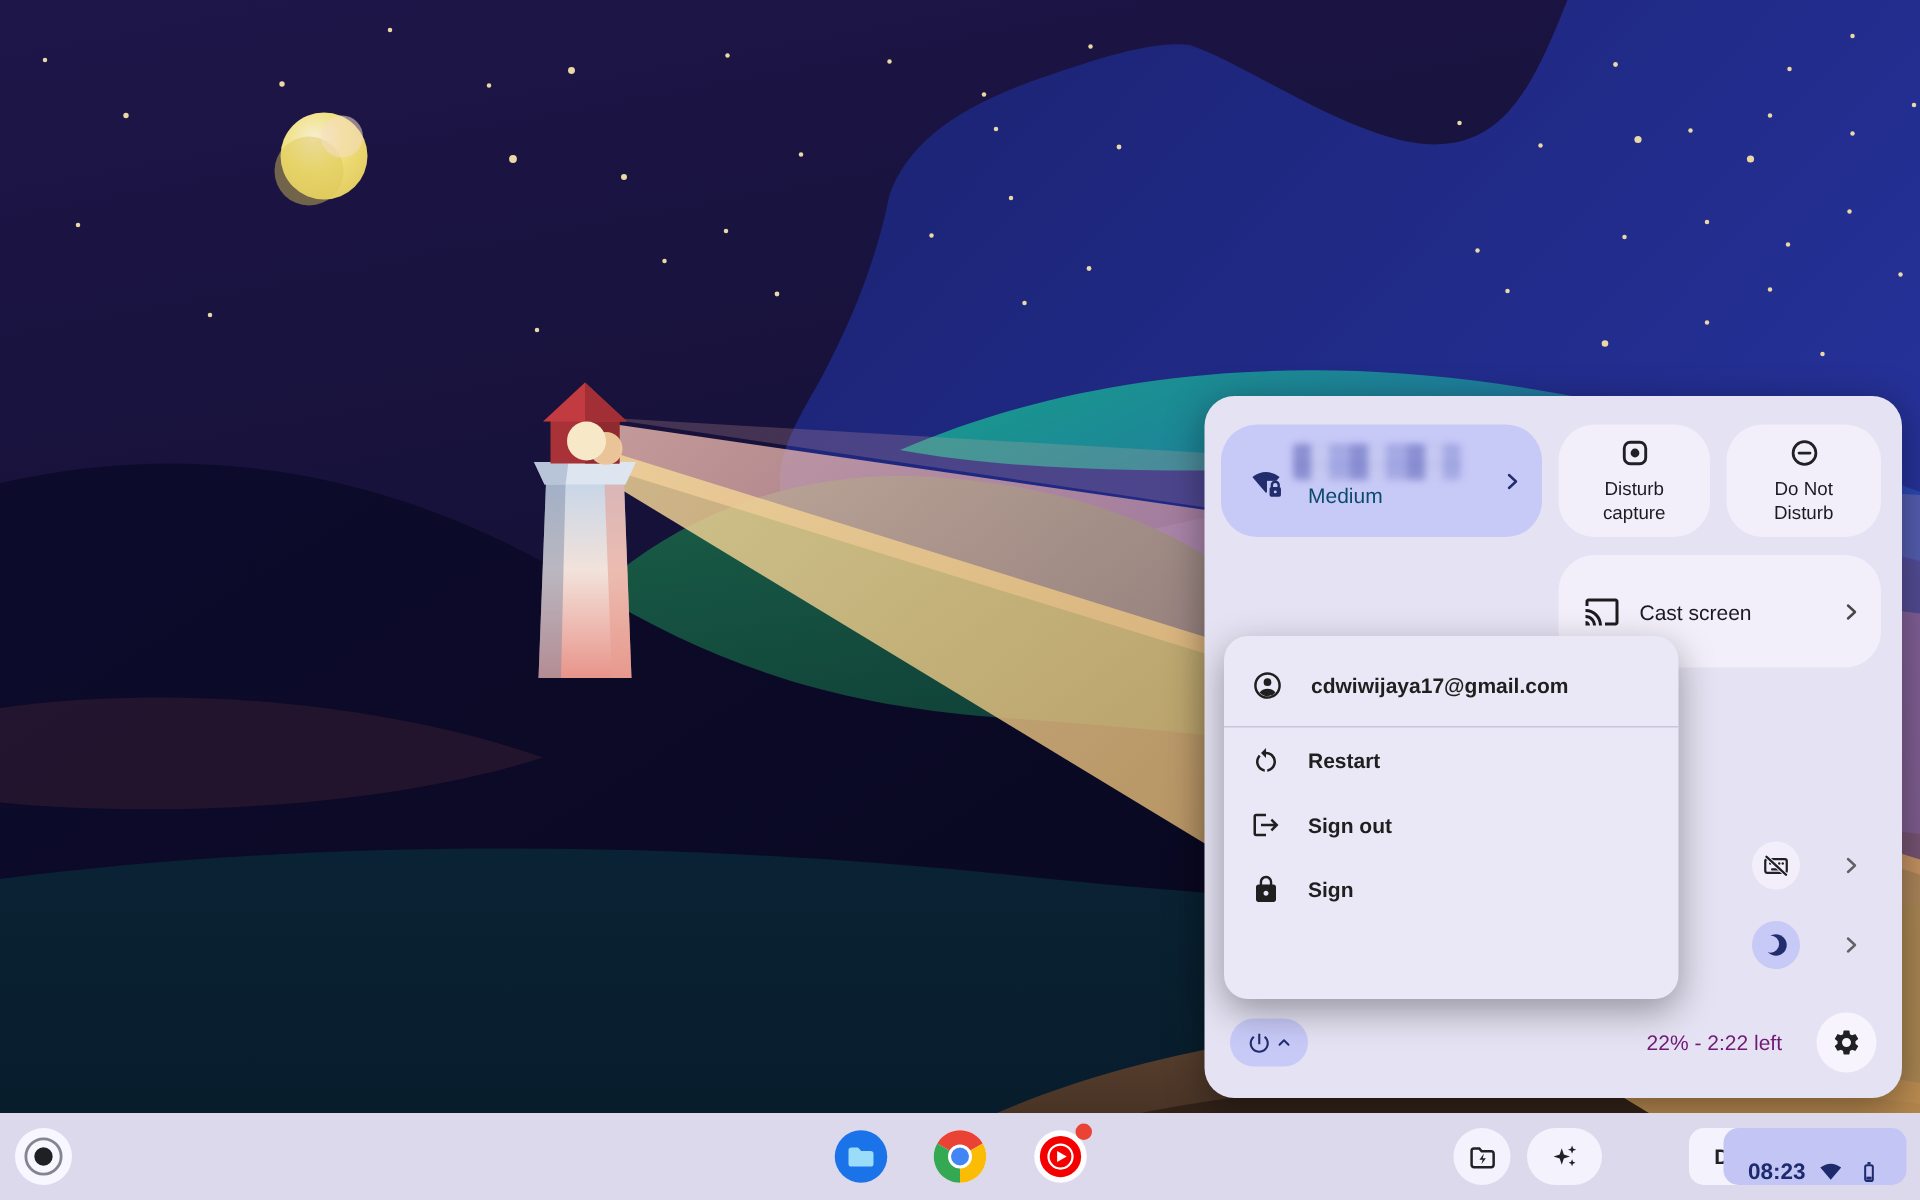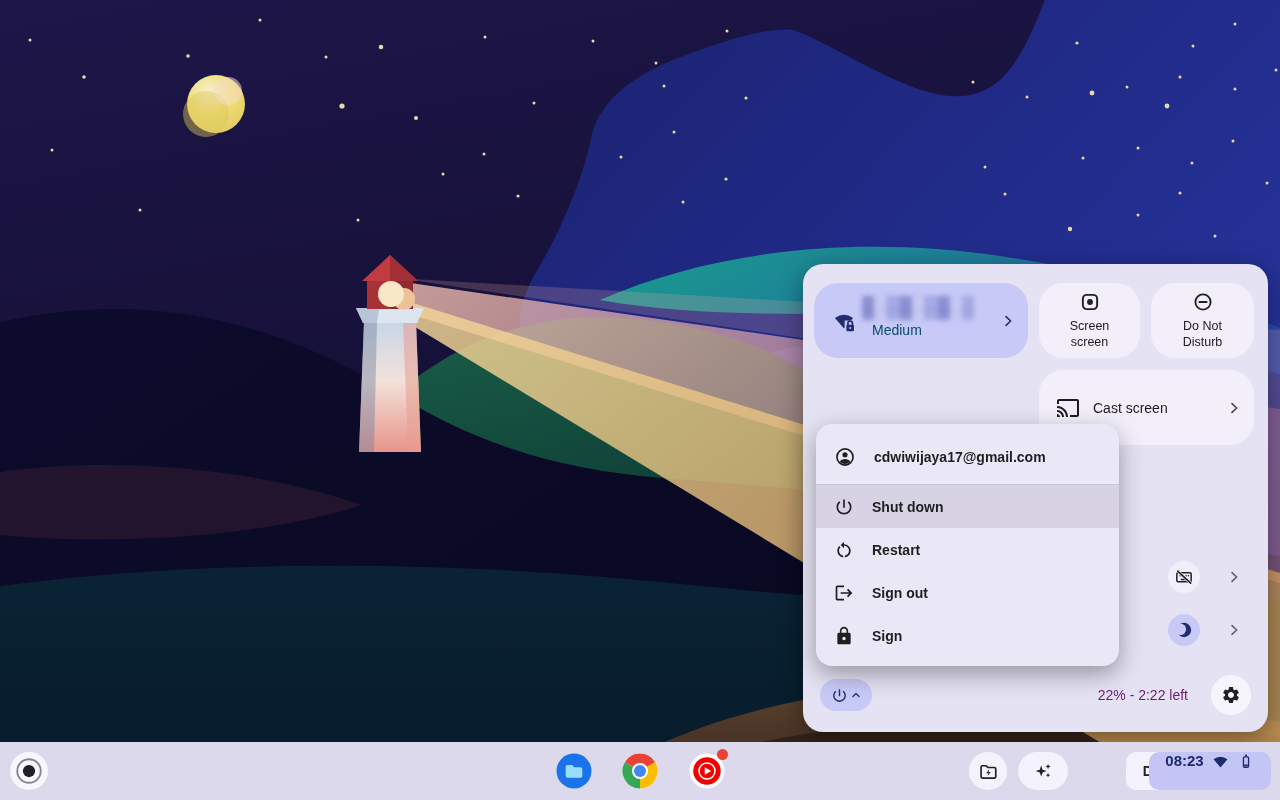--- a/index.html
+++ b/index.html
@@ -58,21 +58,21 @@
   .shelf{position:absolute;left:0;bottom:0;width:1280px;height:58px;background:#dcd9ed;z-index:40;}
   .launcher{position:absolute;left:10px;top:10px;width:38px;height:38px;border-radius:50%;
             background:#f8f6ff;display:flex;align-items:center;justify-content:center;}
   .app-ic{position:absolute;top:9px;width:40px;height:40px;}
   .badge-dot{position:absolute;right:-1px;top:-2px;width:11px;height:11px;border-radius:50%;background:#ea4335;}
   .tray-circle{position:absolute;top:10px;width:38px;height:38px;border-radius:50%;background:#f4f2fc;
                display:flex;align-items:center;justify-content:center;}
   .date-pill{position:absolute;left:1126px;top:10px;width:71px;height:38px;border-radius:10px;background:#f4f2fc;
              display:flex;align-items:center;justify-content:center;font-size:14px;font-weight:bold;color:#202124;}
   .status-pill{position:absolute;left:1149px;top:10px;width:122px;height:38px;border-radius:10px;background:#c3c6f5;
-               display:flex;align-items:flex-start;justify-content:center;gap:7px;color:#1e2a6e;}
+               display:flex;align-items:flex-end;justify-content:center;gap:7px;color:#1e2a6e;}
   .status-pill .time{font-size:15px;font-weight:bold;}
 </style>
 </head>
 <body>
 
 <div class="screen">
 
   <svg class="wallpaper" width="1280" height="800" viewBox="0 0 1280 800">
     <defs>
       <linearGradient id="gSky" x1="0" y1="0" x2="0.3" y2="1">
@@ -247,21 +247,21 @@
       </span>
     </div>
 
     <div class="tile tile-sc center-tile">
       <span>
         <svg width="22" height="22" viewBox="0 0 24 24">
           <rect x="4.2" y="4.2" width="15.6" height="15.6" rx="4.4" fill="none" stroke="#202124" stroke-width="2.1"></rect>
           <circle cx="12" cy="12" r="3.2" fill="#202124"></circle>
         </svg>
       </span>
-      <span class="cap">Screen screen</span>
+      <span class="cap">Disturb capture</span>
     </div>
 
     <div class="tile tile-dnd center-tile">
       <span>
         <svg width="22" height="22" viewBox="0 0 24 24">
           <circle cx="12" cy="12" r="8.3" fill="none" stroke="#202124" stroke-width="2"></circle>
           <line x1="8" y1="12" x2="16" y2="12" stroke="#202124" stroke-width="2" stroke-linecap="round"></line>
         </svg>
       </span>
       <span class="cap">Do Not Disturb</span>
@@ -343,28 +343,20 @@
       <span>
         <svg width="22" height="22" viewBox="0 0 24 24">
           <circle cx="12" cy="12" r="8.8" fill="none" stroke="#1f1f1f" stroke-width="1.8"></circle>
           <circle cx="12" cy="9.6" r="2.8" fill="#1f1f1f"></circle>
           <path d="M12,14.3 c-2.3,0 -4.7,1 -5.7,2.7 1.4,1.7 3.4,2.7 5.7,2.7 2.3,0 4.3,-1 5.7,-2.7 -1,-1.7 -3.4,-2.7 -5.7,-2.7 Z" fill="#1f1f1f"></path>
         </svg>
       </span>
       <span class="email">cdwiwijaya17@gmail.com</span>
     </div>
 
-    <div class="pm-item hl">
-      <span>
-        <svg width="20" height="20" viewBox="0 0 24 24" fill="#1f1f1f">
-          <path d="M13 3h-2v10h2V3zm4.83 2.17l-1.42 1.42C17.99 7.86 19 9.81 19 12c0 3.87-3.13 7-7 7s-7-3.13-7-7c0-2.19 1.01-4.14 2.58-5.41L6.17 5.17C4.23 6.82 3 9.26 3 12c0 4.97 4.03 9 9 9s9-4.03 9-9c0-2.74-1.23-5.18-3.17-6.83z"></path>
-        </svg>
-      </span>
-      <span>Shut down</span>
-    </div>
 
     <div class="pm-item">
       <span>
         <svg width="20" height="20" viewBox="0 0 24 24" fill="#1f1f1f">
           <path d="M12 5V2L8 6l4 4V7c3.31 0 6 2.69 6 6 0 2.97-2.17 5.43-5 5.91v2.02c3.95-.49 7-3.85 7-7.93 0-4.42-3.58-8-8-8zm-6 8c0-1.65.67-3.15 1.76-4.24L6.34 7.34C4.9 8.79 4 10.79 4 13c0 4.08 3.05 7.44 7 7.93v-2.02c-2.83-.48-5-2.94-5-5.91z"></path>
         </svg>
       </span>
       <span>Restart</span>
     </div>
 

